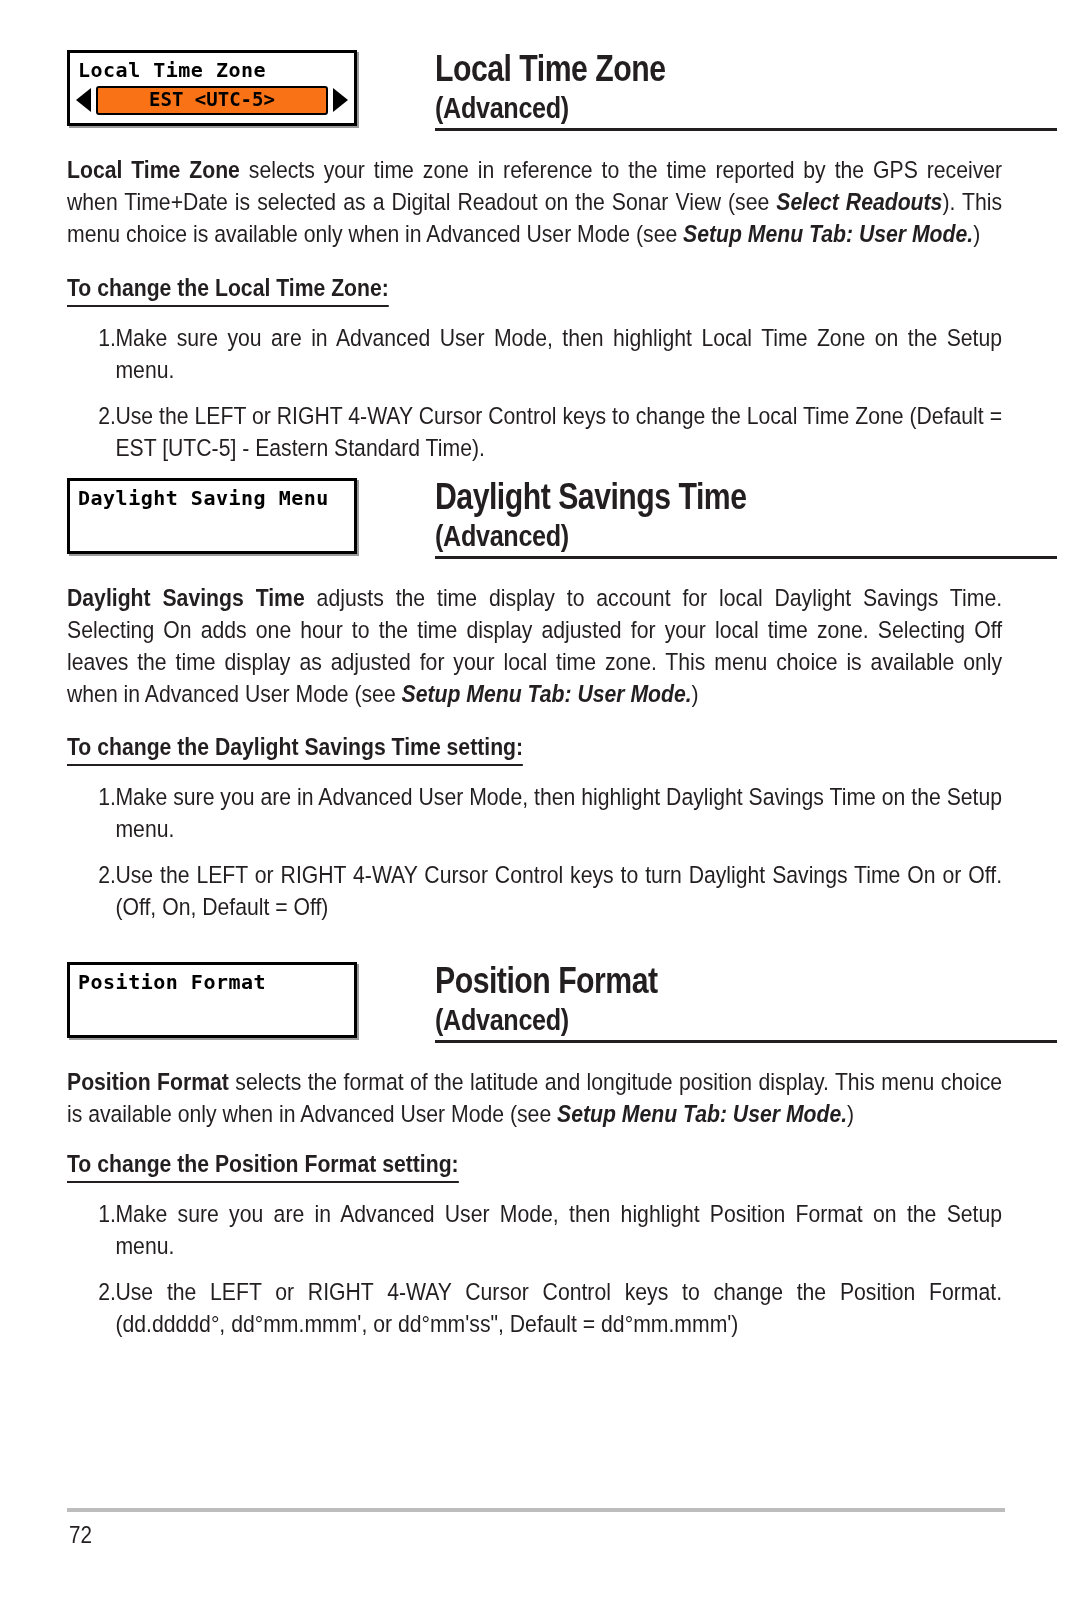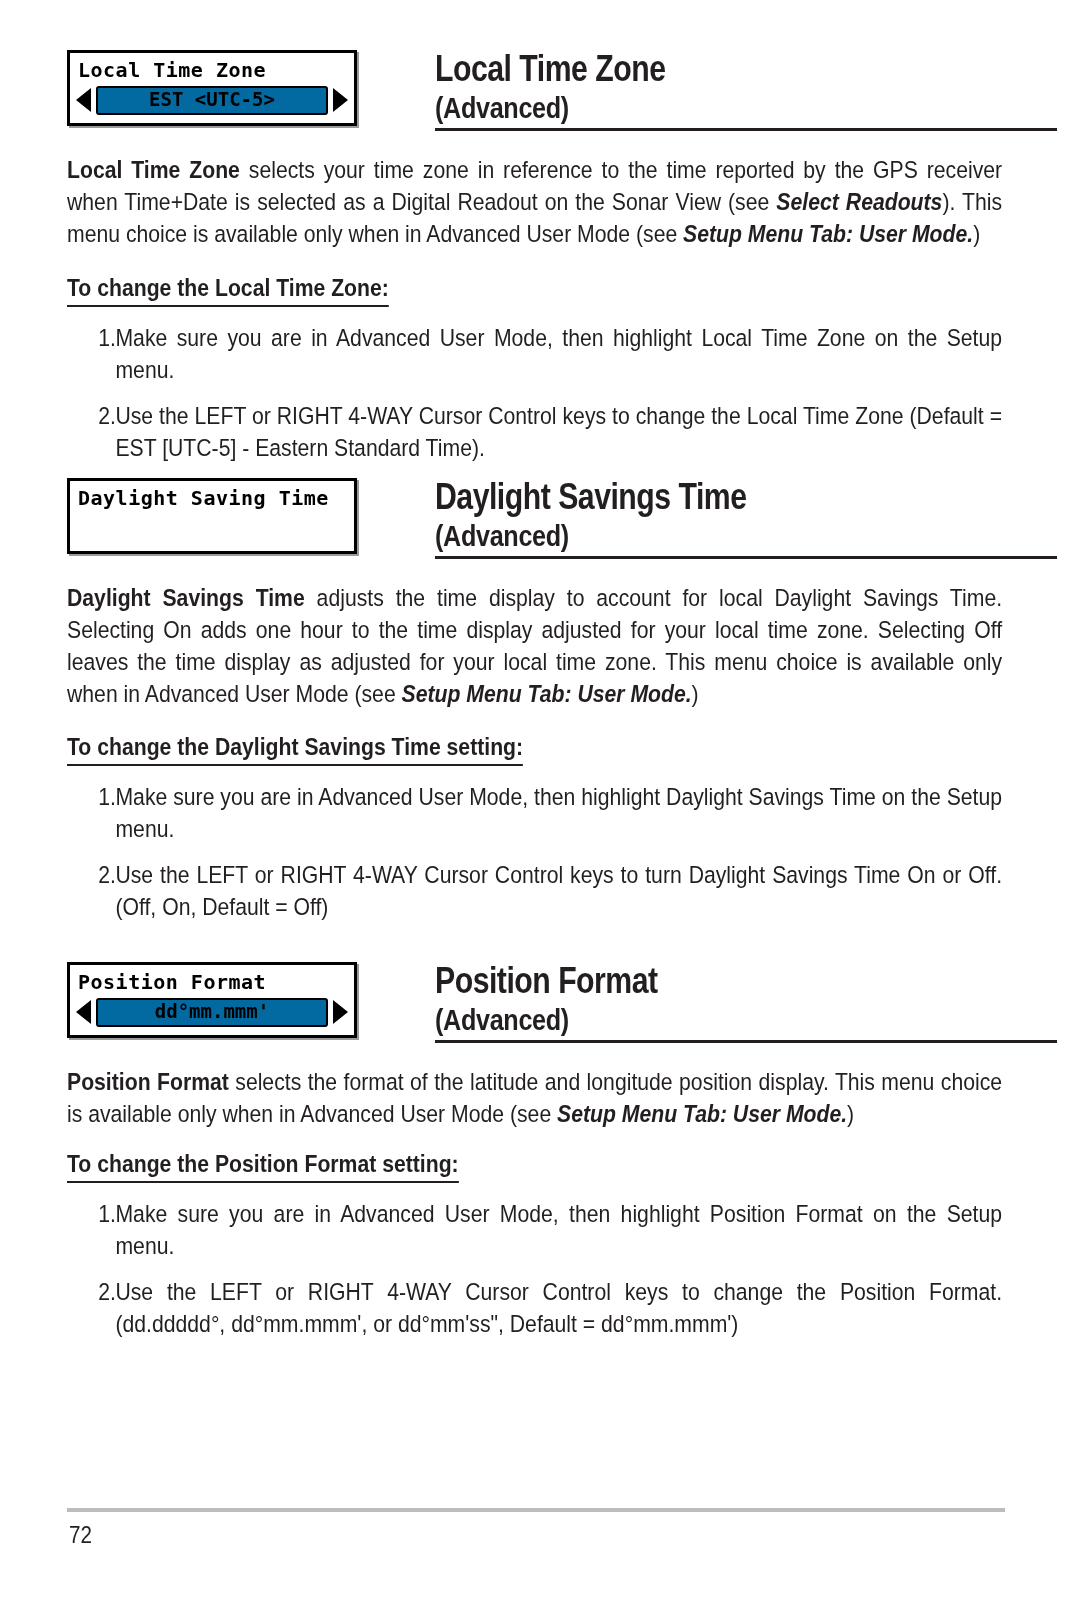--- a/index.html
+++ b/index.html
@@ -70,21 +70,21 @@
     border-bottom: 12px solid transparent;
     border-right: 15px solid #000000;
   }
   .lcd-arrow.right {
     border-top: 12px solid transparent;
     border-bottom: 12px solid transparent;
     border-left: 15px solid #000000;
   }
   .lcd-value {
     flex: 1 1 auto;
-    background: #0369a1;
+    background: #f97316;
     border: 2px solid #000000;
     border-radius: 3px;
     text-align: center;
     font-family: "DejaVu Sans Mono", "Liberation Mono", monospace;
     font-weight: bold;
     font-size: 19px;
     color: #000000;
     padding: 1px 0 2px 0;
     line-height: 1.15;
     white-space: nowrap;
@@ -247,21 +247,21 @@
       <div class="step">
         <span class="step-num">2.</span>
         <span class="step-body justify">Use the LEFT or RIGHT 4-WAY Cursor Control keys to change the Local Time Zone (Default = EST [UTC-5] - Eastern Standard Time).</span>
       </div>
     </div>
   </div>
 
   <div class="section" style="top:478px;">
 
     <div class="lcd" style="height:76px;">
-      <div class="lcd-title">Daylight Saving Time</div>
+      <div class="lcd-title">Daylight Saving Menu</div>
     </div>
 
     <div class="heading-block" style="left:368px;">
       <div class="heading-main">Daylight Savings Time</div>
       <div class="heading-sub">(Advanced)</div>
       <div class="heading-rule"></div>
     </div>
 
     <div class="body-text" style="top:104px;"><b>Daylight Savings Time</b> adjusts the time display to account for local Daylight Savings Time. Selecting On adds one hour to the time display adjusted for your local time zone.  Selecting Off leaves the time display as adjusted for your local time zone. This menu choice is available only when in Advanced User Mode (see <i>Setup Menu Tab: User Mode.</i>)</div>
 
@@ -276,25 +276,20 @@
         <span class="step-num">2.</span>
         <span class="step-body justify">Use the LEFT or RIGHT 4-WAY Cursor Control keys to turn Daylight Savings Time On or Off. (Off, On, Default = Off)</span>
       </div>
     </div>
   </div>
 
   <div class="section" style="top:962px;">
 
     <div class="lcd" style="height:76px;">
       <div class="lcd-title">Position Format</div>
-      <div class="lcd-row">
-        <span class="lcd-arrow left"></span>
-        <span class="lcd-value">dd°mm.mmm'</span>
-        <span class="lcd-arrow right"></span>
-      </div>
     </div>
 
     <div class="heading-block" style="left:368px;">
       <div class="heading-main">Position Format</div>
       <div class="heading-sub">(Advanced)</div>
       <div class="heading-rule"></div>
     </div>
 
     <div class="body-text" style="top:104px;"><b>Position Format</b> selects the format of the latitude and longitude position display.   This menu choice is available only when in Advanced User Mode (see <i>Setup Menu Tab: User Mode.</i>)</div>
 

